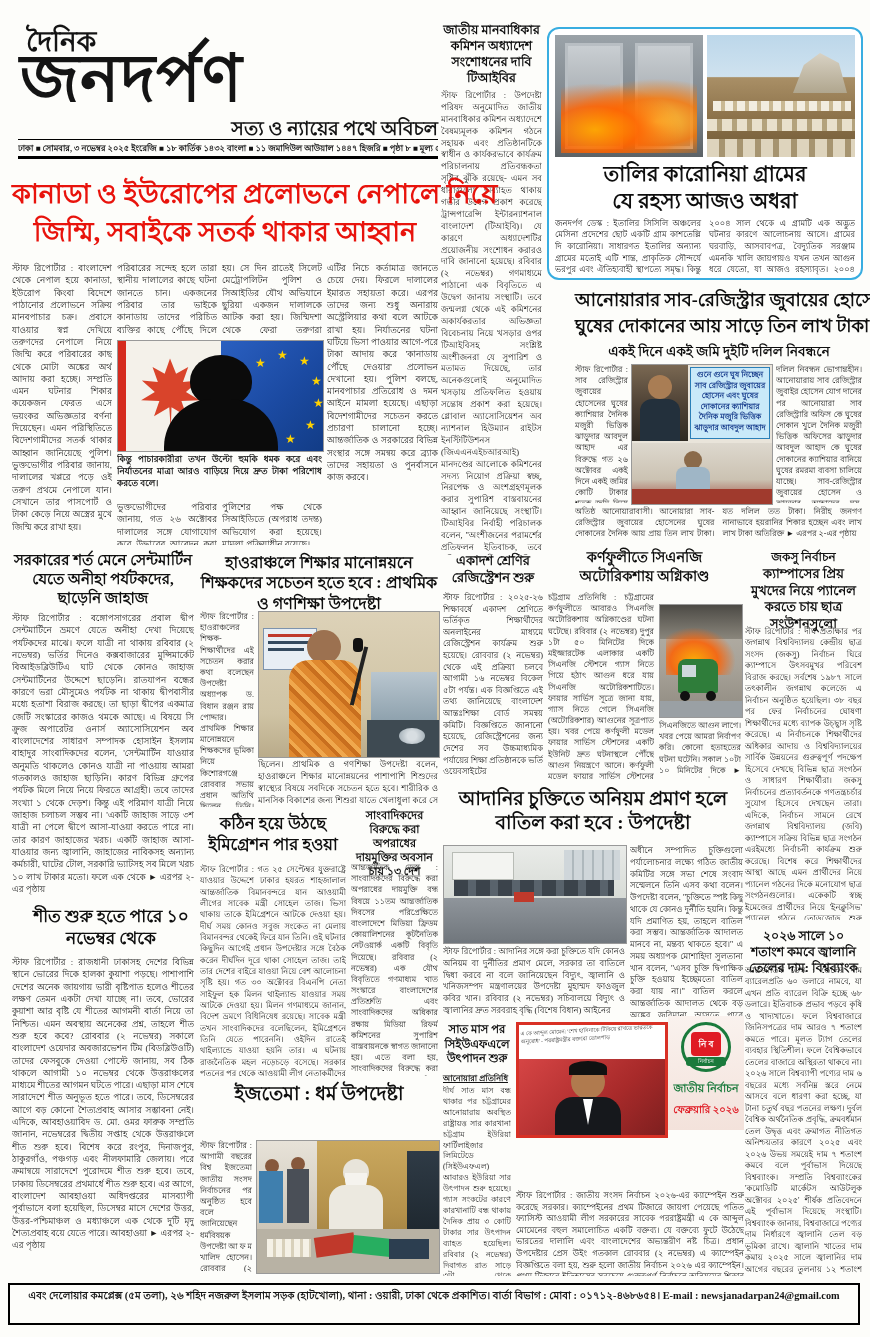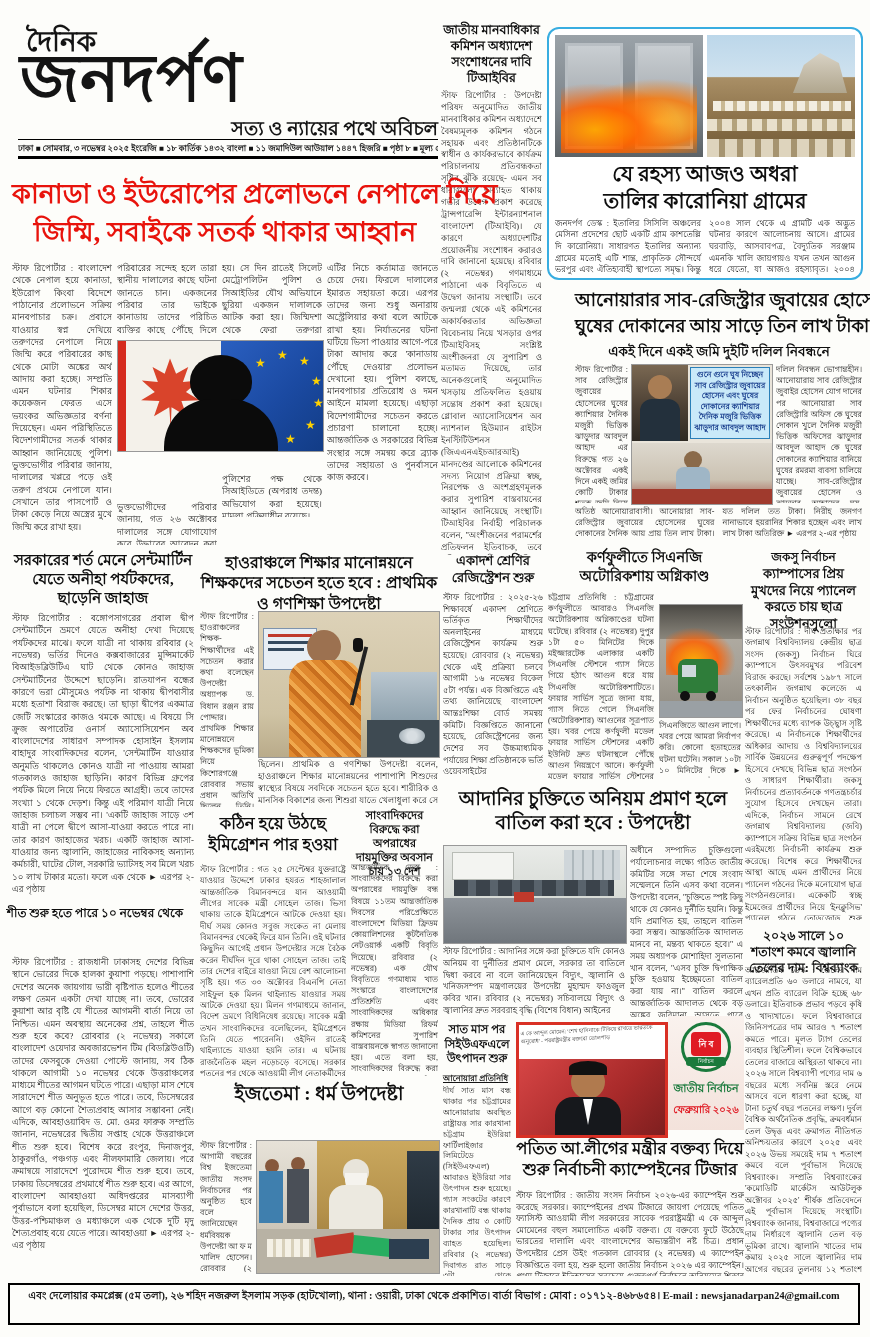--- a/index.html
+++ b/index.html
@@ -44,22 +44,22 @@
         <div class="abs" style="left:6px;top:40px;width:136px;height:78px;background:radial-gradient(ellipse at 25% 70%, rgba(255,166,0,.95) 0%, rgba(255,98,0,.85) 30%, rgba(255,98,0,0) 60%),radial-gradient(ellipse at 70% 60%, rgba(255,210,60,.95) 0%, rgba(255,120,0,.8) 35%, rgba(255,120,0,0) 65%);"></div>
       </div>
       <div class="img" style="position:relative;width:148px;height:122px;background:linear-gradient(180deg,#bcd7ea 0%,#cfe2ef 34%,#a98f66 35%,#8a7048 70%,#6e5836 100%);">
         <div class="abs" style="left:86px;top:18px;width:54px;height:40px;background:linear-gradient(180deg,#d8d2c4,#b0a68e);clip-path:polygon(0 100%,20% 30%,50% 0,85% 25%,100% 100%);"></div>
         <div class="abs" style="left:6px;top:66px;width:138px;height:10px;background:repeating-linear-gradient(90deg,#f2ede0 0 8px,#c9b892 8px 12px);"></div>
         <div class="abs" style="left:0;top:84px;width:148px;height:12px;background:repeating-linear-gradient(90deg,#e8e0cc 0 10px,#b3a27c 10px 15px);"></div>
         <div class="abs" style="left:0;top:104px;width:148px;height:18px;background:repeating-linear-gradient(90deg,#ded4bd 0 12px,#a69470 12px 18px);"></div>
       </div>
     </div>
     <div class="h" style="font-size:21px;margin-top:4px;">
+      <span class="ln">তালির কারোনিয়া গ্রামের</span>
       <span class="ln">যে রহস্য আজও অধরা</span>
-      <span class="ln">তালির কারোনিয়া গ্রামের</span>
     </div>
     <div class="b cols2" style="font-size:8.3px;height:62px;margin-top:3px;">জনদর্পণ ডেস্ক : ইতালির সিসিলি অঞ্চলের মেসিনা প্রদেশের ছোট একটি গ্রাম কাশতেল্লি দি কারোনিয়া। সাধারণত ইতালির অন্যান্য গ্রামের মতোই এটি শান্ত, প্রাকৃতিক সৌন্দর্যে ভরপুর এবং ঐতিহ্যবাহী স্থাপত্যে সমৃদ্ধ। কিন্তু ২০০৪ সাল থেকে এ গ্রামটি এক অদ্ভুত ঘটনার কারণে আলোচনায় আসে। গ্রামের ঘরবাড়ি, আসবাবপত্র, বৈদ্যুতিক সরঞ্জাম এমনকি খালি জায়গায়ও যখন তখন আগুন ধরে যেতো, যা আজও রহস্যাবৃত। ২০০৪ সালের জানুয়ারি মাসে হঠাৎ করেই কাশতেল্লি দি কারোনিয়া গ্রামের বিভিন্ন স্থানে আগুন লাগতে শুরু করে। সবচেয়ে আশ্চর্যের বিষয় ছিল আগুন লাগার জন্য কোনো দৃশ্যমান কারণ পাওয়া যায়নি। বৈদ্যুতিক সংযোগ বিচ্ছিন্ন থাকা সত্ত্বেও বিভিন্ন ঘরে টেলিভিশন, রেফ্রিজারেটর, গদি, কাঠের আসবাবপত্র এবং এমনকি ওয়াটার পাইপ পর্যন্ত দাউ দাউ করে ► এরপর ২-এর পৃষ্ঠায়</div>
   </div>
 
   <div class="abs h red-h" style="left:12px;top:176px;width:426px;font-size:27px;line-height:1.4;">
     <span class="ln">কানাডা ও ইউরোপের প্রলোভনে নেপালে নিয়ে</span>
     <span class="ln">জিম্মি, সবাইকে সতর্ক থাকার আহ্বান</span>
   </div>
   <div class="abs b" style="left:12px;top:262px;width:100px;height:283px;">স্টাফ রিপোর্টার : বাংলাদেশ থেকে নেপাল হয়ে কানাডা, ইউরোপ কিংবা বিদেশে পাঠানোর প্রলোভনে সক্রিয় মানবপাচার চক্র। প্রবাসে যাওয়ার স্বপ্ন দেখিয়ে তরুণদের নেপালে নিয়ে জিম্মি করে পরিবারের কাছ থেকে মোটা অঙ্কের অর্থ আদায় করা হচ্ছে। সম্প্রতি এমন ঘটনার শিকার কয়েকজন ফেরত এসে ভয়ংকর অভিজ্ঞতার বর্ণনা দিয়েছেন। এমন পরিস্থিতিতে বিদেশগামীদের সতর্ক থাকার আহ্বান জানিয়েছে পুলিশ। ভুক্তভোগীর পরিবার জানায়, দালালের খপ্পরে পড়ে ওই তরুণ প্রথমে নেপালে যান। সেখানে তার পাসপোর্ট ও টাকা কেড়ে নিয়ে অস্ত্রের মুখে জিম্মি করে রাখা হয়।</div>
   <div class="abs b" style="left:117px;top:262px;width:100px;height:74px;">পরিবারের সন্দেহ হলে তারা স্থানীয় দালালের কাছে ঘটনা জানতে চান। একজনের পরিবার তার ভাইকে কানাডায় তাদের পরিচিত ব্যক্তির কাছে পৌঁছে দিলে এখনই ১২ লাখ টাকা পরিশোধের আশ্বাস দেয়।</div>
@@ -78,22 +78,23 @@
       <span class="star" style="left:90px;top:34px;">★</span>
       <span class="star" style="left:92px;top:56px;">★</span>
       <span class="star" style="left:84px;top:78px;">★</span>
       <span class="star" style="left:64px;top:92px;">★</span>
       <span class="star" style="left:56px;top:8px;">★</span>
       <span class="star" style="left:34px;top:16px;">★</span>
     </div>
     <div class="abs" style="left:72px;top:14px;width:62px;height:52px;background:#0b0b0b;border-radius:50% 50% 46% 46%;"></div>
     <div class="abs" style="left:46px;top:58px;width:114px;height:54px;background:#0b0b0b;border-radius:48px 48px 0 0;"></div>
   </div>
+  <div class="abs cap" style="left:117px;top:454px;width:205px;height:44px;">কিন্তু পাচারকারীরা তখন উল্টো হুমকি ধমক করে এবং নির্যাতনের মাত্রা আরও বাড়িয়ে দিয়ে দ্রুত টাকা পরিশোধ করতে বলে।</div>
   <div class="abs b" style="left:117px;top:501px;width:100px;height:44px;">ভুক্তভোগীদের পরিবার জানায়, গত ২৬ অক্টোবর দালালের সঙ্গে যোগাযোগ করে উদ্ধারের আবেদন করা হয়।</div>
-  <div class="abs b" style="left:222px;top:473px;width:100px;height:44px;font-family:Liberation Serif, serif;">পুলিশের পক্ষ থেকে সিআইডিতে (অপরাধ তদন্ত) অভিযোগ করা হয়েছে। মামলা প্রক্রিয়াধীন রয়েছে।</div>
+  <div class="abs b" style="left:222px;top:501px;width:100px;height:44px;font-family:Liberation Serif, serif;">পুলিশের পক্ষ থেকে সিআইডিতে (অপরাধ তদন্ত) অভিযোগ করা হয়েছে। মামলা প্রক্রিয়াধীন রয়েছে।</div>
 
   <div class="abs h" style="left:575px;top:287px;width:288px;font-size:18px;line-height:1.45;">
     <span class="ln">আনোয়ারার সাব-রেজিস্ট্রার জুবায়ের হোসেনের</span>
     <span class="ln">ঘুষের দোকানের আয় সাড়ে তিন লাখ টাকা</span>
   </div>
   <div class="abs h" style="left:575px;top:343px;width:288px;font-size:13.5px;">একই দিনে একই জমি দুইটি দলিল নিবন্ধনে</div>
   <div class="abs b" style="left:575px;top:364px;width:53px;height:139px;font-size:8px;">স্টাফ রিপোর্টার : সাব রেজিস্ট্রার জুবায়ের হোসেনের ঘুষের ক্যাশিয়ার দৈনিক মজুরী ভিত্তিক ঝাড়ুদার আবদুল আহাদ এর বিরুদ্ধে গত ২৬ অক্টোবর একই দিনে একই জমির কোটি টাকার শতক জমি নিয়ে সাব-রেজিস্ট্রার জুবাইর একই দিনে দুটি দলিল নিবন্ধন করেন। এর মাধ্যমে একটি পাওয়ার অব আটর্নি (দলিল নং - ৪৪৩৫), এবং অপরটি সাব কবলা দলিল (দলিল নং- ৪৪৩৭)।</div>
   <div class="img" style="left:631px;top:364px;width:140px;height:139px;background:#e9e4da;border:1px solid #999;">
     <div class="abs" style="left:0;top:0;width:56px;height:76px;background:linear-gradient(180deg,#7a6852 0%,#4c4034 55%,#2e2922 100%);">
       <div class="abs" style="left:16px;top:10px;width:24px;height:24px;background:#a97d54;border-radius:50%;"></div>
@@ -104,21 +105,21 @@
       <div class="abs" style="left:52px;top:8px;width:18px;height:18px;background:#8a6a4a;border-radius:50%;"></div>
       <div class="abs" style="left:44px;top:24px;width:34px;height:24px;background:#9fb6c6;border-radius:8px 8px 0 0;"></div>
       <div class="abs" style="left:0;top:46px;width:140px;height:15px;background:#a03a2d;"></div>
     </div>
   </div>
   <div class="abs b" style="left:776px;top:364px;width:86px;height:139px;font-size:8px;">দলিল নিবন্ধন ভোগান্তহীন। আনোয়ারায় সাব রেজিস্ট্রার জুবাইর হোসেন যোগ দানের পর আনোয়ারা সাব রেজিস্ট্রারি অফিস কে ঘুষের দোকান খুলে দৈনিক মজুরী ভিত্তিক অফিসের ঝাড়ুদার আবদুল আহাদ কে ঘুষের দোকানের ক্যাশিয়ার বানিয়ে ঘুষের রমরমা ব্যবসা চালিয়ে যাচ্ছে। সাব-রেজিস্ট্রার জুবায়ের হোসেন ও ঝাড়ুদার আহাদের ঘুষ-দুর্নীতিতে</div>
   <div class="abs b cols2" style="left:575px;top:506px;width:287px;height:40px;font-size:8px;">অতিষ্ঠ আনোয়ারাবাসী। আনোয়ারা সাব-রেজিস্ট্রার জুবায়ের হোসেনের ঘুষের দোকানের দৈনিক আয় প্রায় তিন লাখ টাকা। যত দলিল তত টাকা। নিরীহ জনগণ নানাভাবে হয়রানির শিকার হচ্ছেন এবং লাখ লাখ টাকা অতিরিক্ত ► এরপর ২-এর পৃষ্ঠায়</div>
 
   <div class="abs h" style="left:12px;top:551px;width:182px;font-size:15px;">সরকারের শর্ত মেনে সেন্টমার্টিন যেতে অনীহা পর্যটকদের, ছাড়েনি জাহাজ</div>
   <div class="abs b" style="left:12px;top:612px;width:182px;height:290px;">স্টাফ রিপোর্টার : বঙ্গোপসাগরের প্রবাল দ্বীপ সেন্টমার্টিনে ভ্রমণে যেতে অনীহা দেখা দিয়েছে পর্যটকদের মাঝে। ফলে যাত্রী না থাকায় রবিবার (২ নভেম্বর) ভর্তির দিনেও কক্সবাজারের মুন্সিমার্কেট বিআইডব্লিউটিএ ঘাট থেকে কোনও জাহাজ সেন্টমার্টিনের উদ্দেশে ছাড়েনি। রাতযাপন বন্ধের কারণে ভরা মৌসুমেও পর্যটক না থাকায় দ্বীপবাসীর মধ্যে হতাশা বিরাজ করছে। তা ছাড়া দ্বীপের একমাত্র জেটি সংস্কারের কাজও থমকে আছে। এ বিষয়ে সি ক্রুজ অপারেটর ওনার্স অ্যাসোসিয়েশন অব বাংলাদেশের সাধারণ সম্পাদক হোসাইন ইসলাম বাহাদুর সাংবাদিকদের বলেন, 'সেন্টমার্টিন যাওয়ার অনুমতি থাকলেও কোনও যাত্রী না পাওয়ায় আমরা গতকালও জাহাজ ছাড়িনি। কারণ বিভিন্ন গ্রুপের পর্যটক মিলে নিয়ে নিয়ে ফিরতে আগ্রহী। তবে তাদের সংখ্যা ১ থেকে দেড়শ। কিন্তু এই পরিমাণ যাত্রী নিয়ে জাহাজ চলাচল সম্ভব না। 'একটি জাহাজ সাড়ে ৩শ যাত্রী না পেলে দ্বীপে আসা-যাওয়া করতে পারে না। তার কারণ জাহাজের খরচ। একটি জাহাজ আসা-যাওয়ার জন্য জ্বালানি, জাহাজের নাবিকসহ অন্যান্য কর্মচারী, ঘাটের টোল, সরকারি ভ্যাটসহ সব মিলে খরচ ১০ লাখ টাকার মতো। ফলে এক থেকে ► এরপর ২-এর পৃষ্ঠায়</div>
-  <div class="abs h" style="left:4px;top:906px;width:182px;font-size:12px;">শীত শুরু হতে পারে ১০ নভেম্বর থেকে</div>
+  <div class="abs h" style="left:20px;top:906px;width:182px;font-size:17px;">শীত শুরু হতে পারে ১০ নভেম্বর থেকে</div>
   <div class="abs b" style="left:12px;top:956px;width:182px;height:314px;">স্টাফ রিপোর্টার : রাজধানী ঢাকাসহ দেশের বিভিন্ন স্থানে ভোরের দিকে হালকা কুয়াশা পড়ছে। পাশাপাশি দেশের অনেক জায়গায় ভারী বৃষ্টিপাত হলেও শীতের লক্ষণ তেমন একটা দেখা যাচ্ছে না। তবে, ভোরের কুয়াশা আর বৃষ্টি যে শীতের আগমনী বার্তা নিয়ে তা নিশ্চিত। এমন অবস্থায় অনেকের প্রশ্ন, তাহলে শীত শুরু হবে কবে? রোববার (২ নভেম্বর) সকালে বাংলাদেশ ওয়েদার অবজারভেশন টিম (বিডব্লিউওটি) তাদের ফেসবুকে দেওয়া পোস্টে জানায়, সব ঠিক থাকলে আগামী ১০ নভেম্বর থেকে উত্তরাঞ্চলের মাধ্যমে শীতের আগমন ঘটতে পারে। এছাড়া মাস শেষে সারাদেশে শীত অনুভূত হতে পারে। তবে, ডিসেম্বরের আগে বড় কোনো শৈত্যপ্রবাহ আসার সম্ভাবনা নেই। এদিকে, আবহাওয়াবিদ ড. মো. ওমর ফারুক সম্প্রতি জানান, নভেম্বরের দ্বিতীয় সপ্তাহ থেকে উত্তরাঞ্চলে শীত শুরু হবে। বিশেষ করে রংপুর, দিনাজপুর, ঠাকুরগাঁও, পঞ্চগড় এবং নীলফামারি জেলায়। পরে ক্রমান্বয়ে সারাদেশে পুরোদমে শীত শুরু হবে। তবে, ঢাকায় ডিসেম্বরের প্রথমার্ধে শীত শুরু হবে। এর আগে, বাংলাদেশ আবহাওয়া অধিদপ্তরের মাসব্যাপী পূর্বাভাসে বলা হয়েছিল, ডিসেম্বর মাসে দেশের উত্তর, উত্তর-পশ্চিমাঞ্চল ও মধ্যাঞ্চলে এক থেকে দুটি মৃদু শৈত্যপ্রবাহ বয়ে যেতে পারে। আবহাওয়া ► এরপর ২-এর পৃষ্ঠায়</div>
 
   <div class="abs h" style="left:200px;top:553px;width:238px;font-size:16px;">হাওরাঞ্চলে শিক্ষার মানোন্নয়নে শিক্ষকদের সচেতন হতে হবে : প্রাথমিক ও গণশিক্ষা উপদেষ্টা</div>
   <div class="abs b" style="left:200px;top:611px;width:54px;height:196px;font-size:8px;">স্টাফ রিপোর্টার : হাওরাঞ্চলের শিক্ষক- শিক্ষার্থীদের এই সচেতন করার কথা বলেছেন উপদেষ্টা অধ্যাপক ড. বিধান রঞ্জন রায় পোদ্দার। প্রাথমিক শিক্ষার মানোন্নয়নে শিক্ষকদের ভূমিকা নিয়ে কিশোরগঞ্জে রোববার সভায় প্রধান অতিথি ছিলেন তিনি। প্রাথমিক শিক্ষক প্রশিক্ষণ ইনস্টিটিউট (পিটিআই)-এর মিলনায়তনে এই সভা অনুষ্ঠিত হয়। সভায় জেলা প্রশাসকের সচিব আবু তাহের মো. বক্তৃতা দেন। এছাড়া, অতিরিক্ত প্রাথমিক শিক্ষা অধিদপ্তরের (অপারেশন) এ কে এম মোহাম্মদ শিক্ষা বিভাগের উপ-পরিচালক আরও অনেকে এতে উপস্থিত</div>
   <div class="img" style="left:258px;top:611px;width:180px;height:145px;background:linear-gradient(180deg,#ddd2b8 0%,#cfc3a4 70%,#b9ab8a 100%);border:1px solid #999;">
     <div class="abs" style="left:4px;top:16px;width:52px;height:40px;background:#e8eef4;border:1px solid #7d93ad;">
       <div class="abs" style="left:4px;top:5px;width:44px;height:3px;background:#c0392b;"></div>
       <div class="abs" style="left:4px;top:12px;width:44px;height:3px;background:#34495e;"></div>
       <div class="abs" style="left:4px;top:19px;width:36px;height:3px;background:#34495e;"></div>
     </div>
@@ -207,24 +208,20 @@
     </div>
   </div>
   <div class="abs" style="left:668px;top:1016px;width:76px;height:114px;background:linear-gradient(180deg,#faf2ee,#f3e2db);text-align:center;">
     <div style="margin:6px auto 0;width:44px;height:44px;border:3px solid #1a7a3c;border-radius:50%;position:relative;">
       <div style="position:absolute;left:7px;top:7px;width:30px;height:24px;background:#e01b24;border-radius:4px;color:#fff;font-size:9px;font-weight:bold;line-height:24px;">নি ব</div>
       <div style="position:absolute;left:2px;top:32px;width:40px;height:9px;background:#1a7a3c;color:#fff;font-size:5.5px;line-height:9px;border-radius:3px;">নির্বাচন</div>
     </div>
     <div style="margin-top:8px;color:#1a7a3c;font-size:11px;font-weight:bold;">জাতীয় নির্বাচন</div>
     <div style="margin-top:3px;color:#e01b24;font-size:10px;font-weight:bold;">ফেব্রুয়ারি ২০২৬</div>
   </div>
-  <div class="abs h" style="left:516px;top:1138px;width:228px;font-size:16.5px;">
-    <span class="ln">পতিত আ.লীগের মন্ত্রীর বক্তব্য দিয়ে</span>
-    <span class="ln">শুরু নির্বাচনী ক্যাম্পেইনের টিজার</span>
-  </div>
   <div class="abs b" style="left:516px;top:1190px;width:228px;height:86px;font-size:8.3px;">স্টাফ রিপোর্টার : জাতীয় সংসদ নির্বাচন ২০২৬-এর ক্যাম্পেইন শুরু করেছে সরকার। ক্যাম্পেইনের প্রথম টিজারে জায়গা পেয়েছে পতিত ফ্যাসিস্ট আওয়ামী লীগ সরকারের সাবেক পররাষ্ট্রমন্ত্রী এ কে আব্দুল মোমেনের বহুল সমালোচিত একটি বক্তব্য। যে বক্তব্যে ফুটে উঠেছে ভারতের দালালি এবং বাংলাদেশের অভ্যন্তরীণ নষ্ট চিত্র। প্রধান উপদেষ্টার প্রেস উইং গতকাল রোববার (২ নভেম্বর) এ ক্যাম্পেইন বিজ্ঞপ্তিতে বলা হয়, শুরু হলো জাতীয় নির্বাচন ২০২৬ এর ক্যাম্পেইন। প্রথম টিজারে ইতিহাসের সবচেয়ে গুরুত্বপূর্ণ নির্বাচনে অনিয়মের শিকার বিডিআর হত্যাকাণ্ডের ক্যাপ্টেন (অব) ত. খান ঘুরিয়েছে বিন রশিক। এতে আরও বলা হয়, ফেব্রুয়ারি ২০২৬-এ ► এরপর ২-এর পৃষ্ঠায়</div>
 
   <div class="abs h" style="left:745px;top:928px;width:117px;font-size:12.5px;">২০২৬ সালে ১০ শতাংশ কমবে জ্বালানি তেলের দাম: বিশ্বব্যাংক</div>
   <div class="abs b" style="left:745px;top:965px;width:117px;height:312px;font-size:8.2px;">আন্তর্জাতিক ডেস্ক : তেলের দাম ব্যারেলপ্রতি ৬০ ডলারে নামবে, যা এখন প্রতি ব্যারেল বিক্রি হচ্ছে ৬৮ ডলারে। ইতিবাচক প্রভাব পড়বে কৃষি ও খাদ্যখাতে। ফলে বিশ্ববাজারে জিনিসপত্রের দাম আরও ৭ শতাংশ কমতে পারে। মূলত ট্যাগ তেলের ব্যবহার স্থিতিশীল। ফলে বৈশ্বিকভাবে তেলের বাজারে অস্থিরতা থাকবে না। ২০২৬ সালে বিশ্বব্যাপী পণ্যের দাম ৬ বছরের মধ্যে সর্বনিম্ন স্তরে নেমে আসবে বলে ধারণা করা হচ্ছে, যা টানা চতুর্থ বছর পতনের লক্ষণ। দুর্বল বৈশ্বিক অর্থনৈতিক প্রবৃদ্ধি, ক্রমবর্ধমান তেল উদ্বৃত্ত এবং ক্রমাগত নীতিগত অনিশ্চয়তার কারণে ২০২৫ এবং ২০২৬ উভয় সময়েই দাম ৭ শতাংশ কমবে বলে পূর্বাভাস দিয়েছে বিশ্বব্যাংক। সম্প্রতি বিশ্বব্যাংকের 'কমোডিটি মার্কেটস আউটলুক অক্টোবর ২০২৫' শীর্ষক প্রতিবেদনে এই পূর্বাভাস দিয়েছে সংস্থাটি। বিশ্বব্যাংক জানায়, বিশ্ববাজারে পণ্যের দাম নির্ধারণে জ্বালানি তেল বড় ভূমিকা রাখে। জ্বালানি খাতের দাম কমায় ২০২৫ সালে জ্বালানির দাম আগের বছরের তুলনায় ১২ শতাংশ এবং ২০২৬ সালে আরও ১০ শতাংশ কমবে। ২০২৭ সালে তা আবার প্রায় ৬ শতাংশ বাড়বে বলে ধারণা করা হচ্ছে। সংস্থাটি জানায়, বিশ্ববাজারে পণ্যের দাম কমতে শুরু করেছে ২০২৫ সালের শুরু থেকেই। শুধু জ্বালানি তেলের দাম কমা নয় আরও কিছু কারণে কমছে পণ্যের দাম। তার মধ্যে অন্যতম টানা তেলের ► এরপর ২-এর পৃষ্ঠায়</div>
 
   <div class="abs" style="left:8px;top:1283px;width:852px;height:42px;border:2px solid #000;box-sizing:border-box;padding:3px 8px;text-align:center;">
     <div style="font-size:10.3px;font-weight:bold;line-height:1.6;">এবং দেলোয়ার কমপ্লেক্স (৫ম তলা), ২৬ শহিদ নজরুল ইসলাম সড়ক (হাটখোলা), থানা : ওয়ারী, ঢাকা থেকে প্রকাশিত। বার্তা বিভাগ : মোবা : ০১৭১২-৪৬৮৬৫৪। E-mail : newsjanadarpan24@gmail.com</div>
   </div>
 
 </div>

